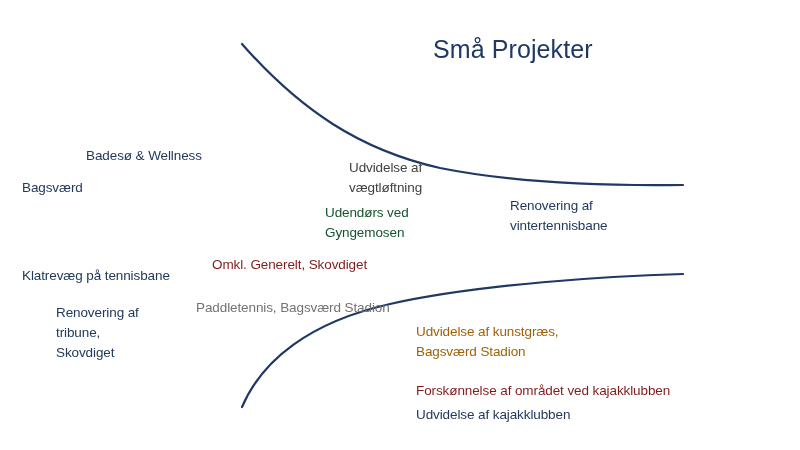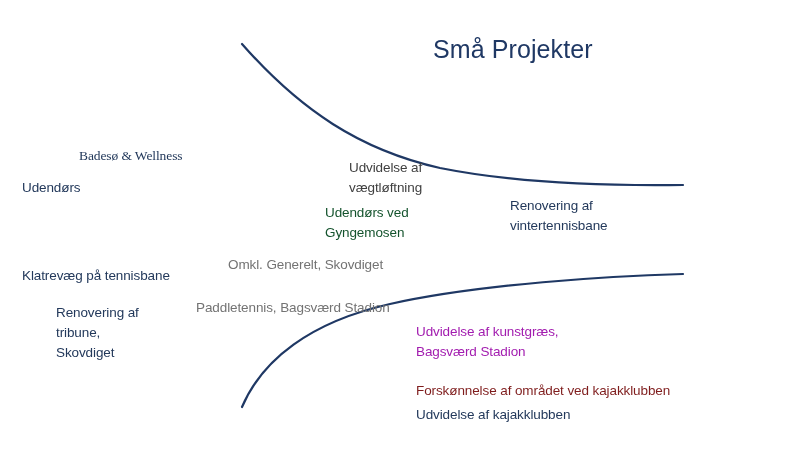--- a/index.html
+++ b/index.html
@@ -51,33 +51,33 @@
 <div id="slide" style="background: rgb(255, 255, 255);">
 
   <svg id="curve-layer" viewBox="0 0 800 450">
     <path id="upper-curve-path" fill="none" stroke-linecap="round" d="M 242,44 C 300,110 360,150 440,168 C 520,184 610,186 683,185" stroke="#1F3864" stroke-width="2.2"></path>
     <path id="lower-curve-path" fill="none" stroke-linecap="round" d="M 242,407 C 262,360 310,322 390,304 C 480,284 610,276 683,274" stroke="#1F3864" stroke-width="2.2"></path>
   </svg>
 
   <div class="title" id="slide-title" style="left: 433px; top: 34px; color: rgb(31, 56, 100);">Små Projekter</div>
 
   <div id="labels-container">
-      <div class="label" style="left: 79px; top: 146px; color: rgb(35, 57, 91); font-family: Liberation Serif, serif;">Badesø &amp; Wellness</div>
-      <div class="label" style="left: 22px; top: 178px; color: rgb(35, 57, 91);">Udendørs</div>
+      <div class="label" style="left: 86px; top: 146px; color: rgb(35, 57, 91);">Badesø &amp; Wellness</div>
+      <div class="label" style="left: 22px; top: 178px; color: rgb(35, 57, 91);">Bagsværd</div>
       <div class="label" style="left: 349px; top: 158px; color: #404040;">Udvidelse af
 vægtløftning</div>
       <div class="label" style="left: 510px; top: 196px; color: rgb(35, 57, 91);">Renovering af
 vintertennisbane</div>
       <div class="label" style="left: 325px; top: 203px; color: #14532d;">Udendørs ved
 Gyngemosen</div>
-      <div class="label" style="left: 228px; top: 255px; color: #737373;">Omkl. Generelt, Skovdiget</div>
+      <div class="label" style="left: 212px; top: 255px; color: #7f1d1d;">Omkl. Generelt, Skovdiget</div>
       <div class="label" style="left: 22px; top: 266px; color: rgb(35, 57, 91);">Klatrevæg på tennisbane</div>
       <div class="label" style="left: 56px; top: 303px; color: rgb(35, 57, 91);">Renovering af
 tribune,
 Skovdiget</div>
       <div class="label" style="left: 196px; top: 298px; color: #737373;">Paddletennis, Bagsværd Stadion</div>
-      <div class="label" style="left: 416px; top: 322px; color: #a21caf;">Udvidelse af kunstgræs,
+      <div class="label" style="left: 416px; top: 322px; color: #a16207;">Udvidelse af kunstgræs,
 Bagsværd Stadion</div>
       <div class="label" style="left: 416px; top: 381px; color: #7f1d1d;">Forskønnelse af området ved kajakklubben</div>
       <div class="label" style="left: 416px; top: 405px; color: rgb(35, 57, 91);">Udvidelse af kajakklubben</div>
     </div>
 
 </div>
 
 </body></html>

